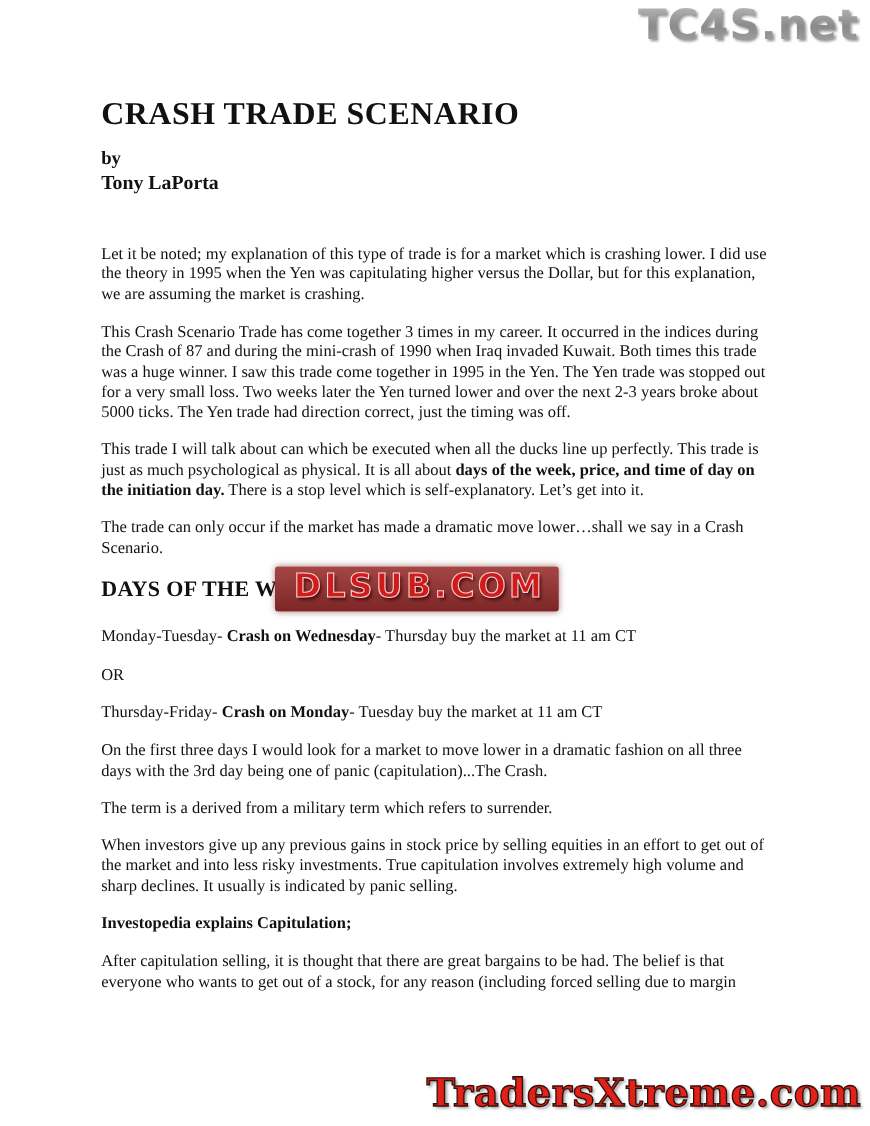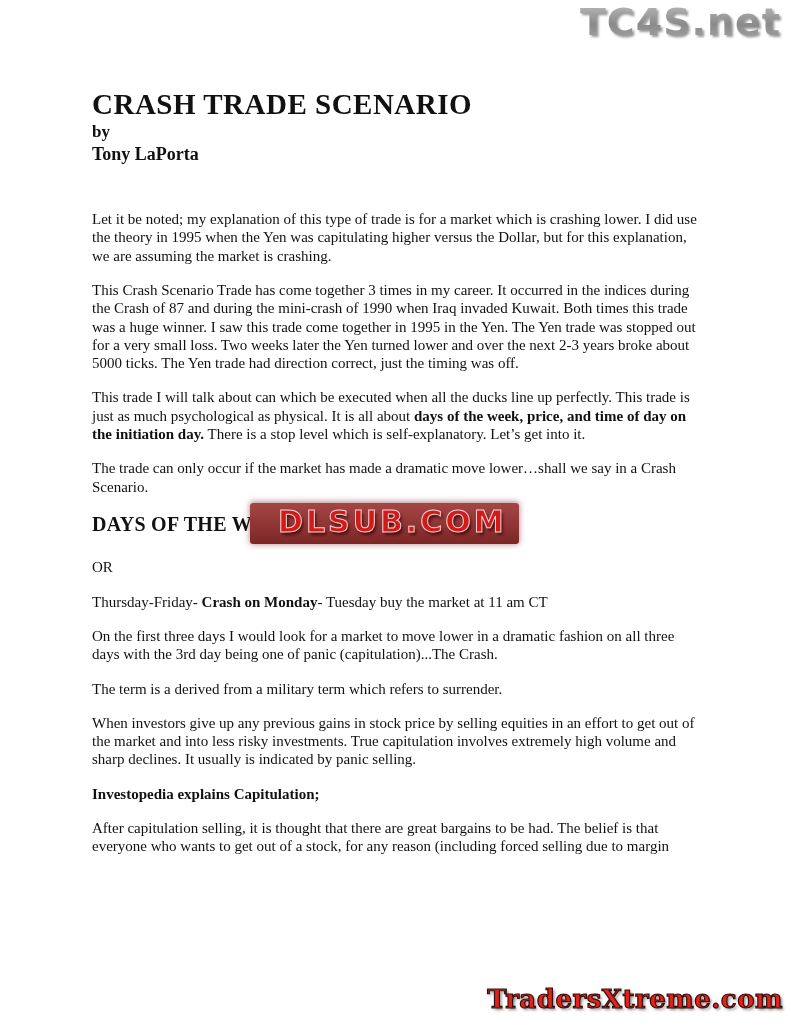--- a/index.html
+++ b/index.html
@@ -28,21 +28,21 @@
     background-clip: text;
     color: transparent;
     filter: drop-shadow(2px 2px 1px rgba(70,70,70,0.55));
   }
   .wm-bottom {
     position: absolute;
     bottom: 10px;
     right: 8px;
     font-family: "DejaVu Serif", serif;
     font-weight: bold;
-    font-size: 26px;
+    font-size: 35px;
     color: #e32119;
     -webkit-text-stroke: 1.2px #30100c;
     text-shadow: 2px 2px 3px rgba(0,0,0,0.45);
     letter-spacing: 0.5px;
     text-align: right;
   }
 
   
   .content {
     position: absolute;
@@ -54,20 +54,21 @@
   .doc-title {
     font-size: 29px;
     font-weight: bold;
     letter-spacing: 0.5px;
     line-height: 1.15;
   }
   .byline {
     font-size: 17px;
     font-weight: bold;
     line-height: 1.25;
+    margin-top: 12px;
   }
   .author {
     font-size: 18px;
     font-weight: bold;
     line-height: 1.25;
   }
   .doc-body {
     margin-top: 45px;
     font-size: 15px;
     line-height: 1.22;
@@ -88,21 +89,21 @@
     transform: translateY(-52%);
     white-space: nowrap;
     font-family: "DejaVu Sans", sans-serif;
     font-weight: 800;
     font-size: 30px;
     letter-spacing: 3px;
     color: #d11b1b;
     -webkit-text-stroke: 1px #f6cfcf;
     text-shadow: 2px 3px 3px rgba(60,0,0,0.7);
     background: linear-gradient(180deg, #a54646 0%, #7c2626 100%);
-    padding: 1px 12px 3px 28px;
+    padding: 1px 12px 3px 17px;
     border-radius: 3px;
     box-shadow: 0 0 6px rgba(110,25,25,0.55);
   }
 </style>
 </head>
 <body>
 
 <div class="page">
 
   <div class="wm-tc4s">TC4S.net</div>
@@ -113,20 +114,21 @@
       <div class="byline">by</div>
       <div class="author">Tony LaPorta</div>
     </div>
 
     <div class="doc-body">
         <p class="para"><span>Let it be noted; my explanation of this type of trade is for a market which is crashing lower.  I did use the theory in 1995 when the Yen was capitulating higher versus the Dollar, but for this explanation, we are assuming the market is crashing.</span></p>
         <p class="para"><span>This Crash Scenario Trade has come together 3 times in my career.  It occurred in the indices during the Crash of 87 and during the mini-crash of 1990 when Iraq invaded Kuwait.  Both times this trade was a huge winner.  I saw this trade come together in 1995 in the Yen.  The Yen trade was stopped out for a very small loss.  Two weeks later the Yen turned lower and over the next 2-3 years broke about 5000 ticks.  The Yen trade had direction correct, just the timing was off.</span></p>
         <p class="para"><span>This trade I will talk about can which be executed when all the ducks line up perfectly.  This trade is just as much psychological as physical.  It is all about </span><span class="bold">days of the week, price, and time of day on the initiation day.</span><span>  There is a stop level which is self-explanatory.  Let’s get into it.</span></p>
         <p class="para"><span>The trade can only occur if the market has made a dramatic move lower…shall we say in a Crash Scenario.</span></p>
         <h2 class="doc-heading"><span>DAYS OF THE WEEK</span><span class="stamp">DLSUB.COM</span></h2>
+        <p class="para"><span>Monday-Tuesday- </span><span class="bold">Crash on Wednesday</span><span>- Thursday buy the market at 11 am CT</span></p>
         <p class="para"><span>OR</span></p>
         <p class="para"><span>Thursday-Friday- </span><span class="bold">Crash on Monday</span><span>- Tuesday buy the market at 11 am CT</span></p>
         <p class="para"><span>On the first three days I would look for a market to move lower in a dramatic fashion on all three days with the 3rd day being one of panic (capitulation)...The Crash.</span></p>
         <p class="para"><span>The term is a derived from a military term which refers to surrender.</span></p>
         <p class="para"><span>When investors give up any previous gains in stock price by selling equities in an effort to get out of the market and into less risky investments. True capitulation involves extremely high volume and sharp declines. It usually is indicated by panic selling.</span></p>
         <p class="para bold-block"><span>Investopedia explains Capitulation;</span></p>
         <p class="para"><span>After capitulation selling, it is thought that there are great bargains to be had. The belief is that everyone who wants to get out of a stock, for any reason (including forced selling due to margin</span></p>
       </div>
   </div>
 

